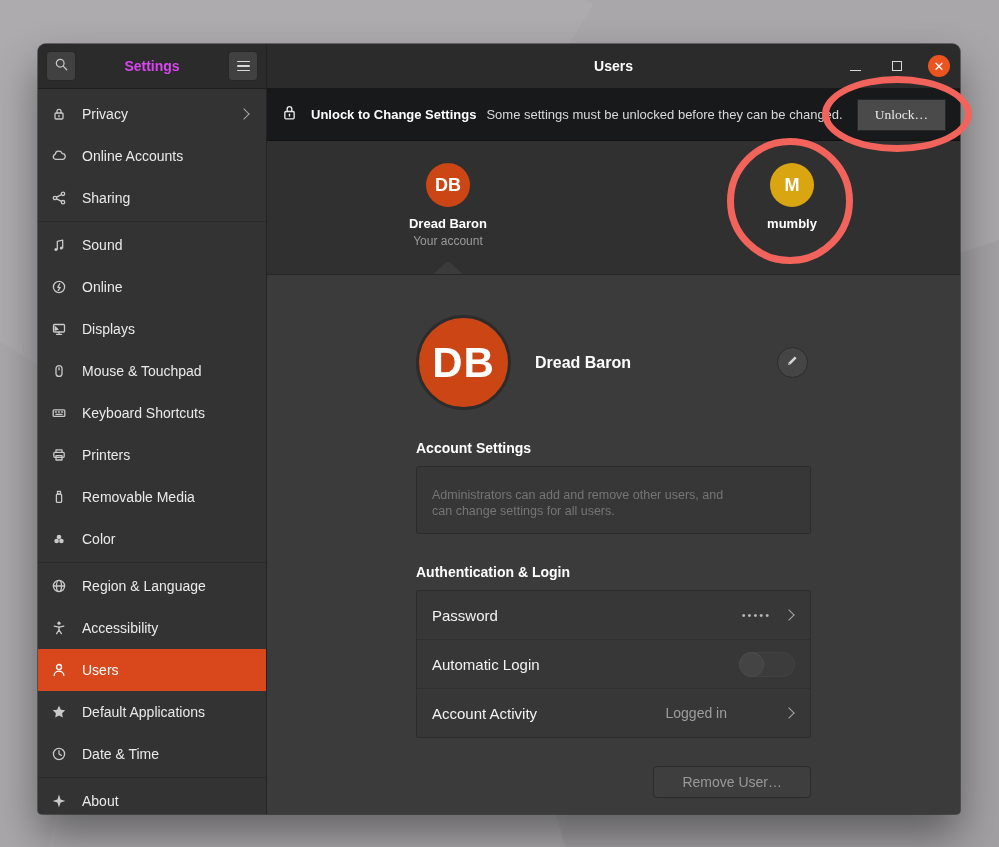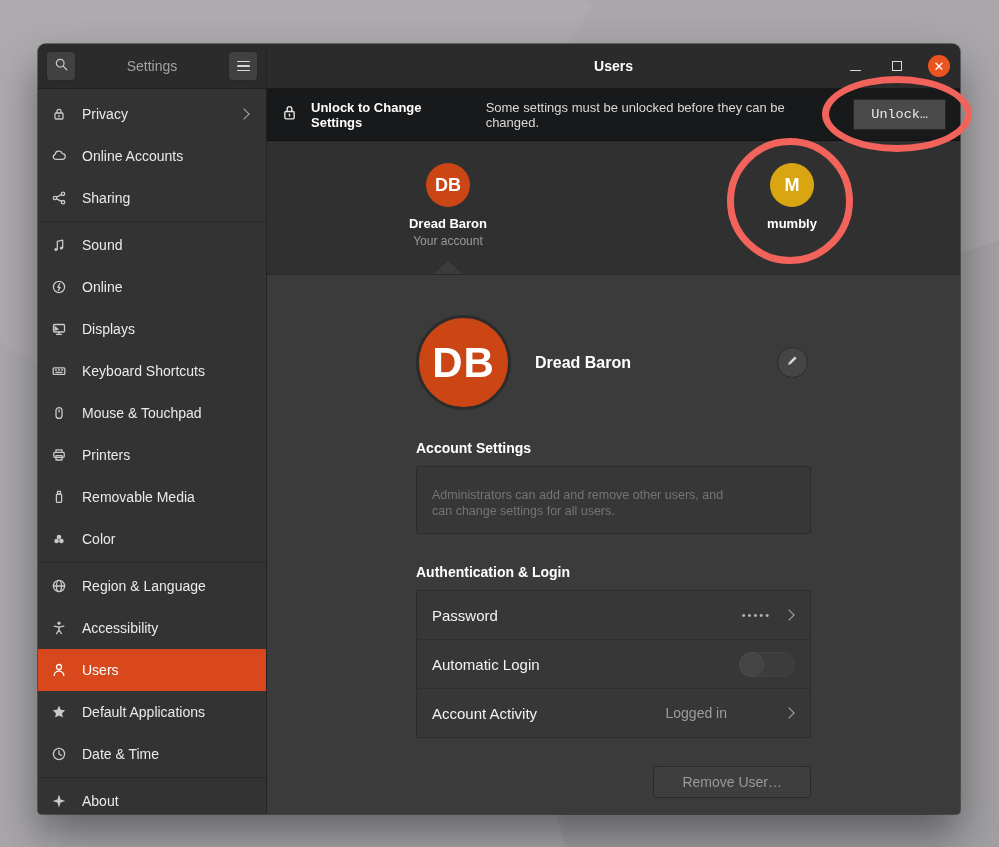--- a/index.html
+++ b/index.html
@@ -19,21 +19,21 @@
     position:absolute;left:38px;top:44px;width:922px;height:770px;
     border-radius:8px 8px 4px 4px;overflow:hidden;display:flex;
     box-shadow:0 0 0 1px rgba(0,0,0,.4),0 22px 44px rgba(0,0,0,.42);
     background:#3b3b3b;
   }
 
   
   .sidebar{width:228px;flex:0 0 228px;background:#333333;border-right:1px solid #232323;display:flex;flex-direction:column;}
   .sidebar-header{height:44px;flex:0 0 44px;background:#2b2b2b;border-bottom:1px solid #1f1f1f;display:flex;align-items:center;padding:0 8px;}
   .hdr-btn{width:30px;height:30px;border-radius:4px;background:#414141;border:1px solid #272727;display:flex;align-items:center;justify-content:center;box-sizing:border-box;}
-  .sidebar-title{flex:1;text-align:center;color:#a3a3a3;font-weight:normal;font-size:14px;}
+  .sidebar-title{flex:1;text-align:center;color:#d946ef;font-weight:bold;font-size:14px;}
   .burger{display:flex;flex-direction:column;gap:3px;}
   .burger span{display:block;width:13px;height:1.6px;background:#d8d8d8;border-radius:1px;}
 
   .side-list{flex:1;padding-top:4px;}
   .side-item{height:42px;display:flex;align-items:center;padding:0 12px;gap:14px;color:#eaeaea;font-size:14px;cursor:default;}
   .side-item .icn{width:18px;display:flex;justify-content:center;}
   .side-item.selected{background:#d8481c;color:#ffffff;}
   .side-sep{height:1px;background:#2a2a2a;margin:2px 0;}
   .icn svg{stroke:#c9c9c9;fill:none;stroke-width:1.3;stroke-linecap:round;stroke-linejoin:round;}
   .side-item.selected .icn svg{stroke:#ffffff;}
@@ -48,21 +48,21 @@
   .win-controls{margin-left:auto;display:flex;align-items:center;gap:20px;z-index:2;}
   .wc{width:22px;height:22px;display:flex;align-items:center;justify-content:center;}
   .wc-min i{display:block;width:11px;height:0;border-bottom:1.6px solid #d8d8d8;margin-top:8px;}
   .wc-max i{display:block;width:10px;height:10px;border:1.4px solid #d8d8d8;box-sizing:border-box;}
   .wc-close{border-radius:50%;background:#e95420;color:#ffffff;font-size:13px;font-weight:bold;line-height:1;}
 
   .banner{height:51px;flex:0 0 51px;background:#17191b;border-bottom:1px solid #101010;display:flex;align-items:center;padding:0 14px;gap:13px;}
   .banner-text{display:flex;flex-direction:row;gap:10px;}
   .banner-title{color:#ffffff;font-weight:bold;font-size:13px;}
   .banner-sub{color:#d9d9d9;font-size:13px;}
-  .unlock-btn{margin-left:auto;background:#4a4a4a;border:1px solid #272727;border-radius:0;color:#e8e8e8;font-size:13.5px;padding:7px 17px;font-family:Liberation Mono, monospace;}
+  .unlock-btn{margin-left:auto;background:#4a4a4a;border:1px solid #272727;border-radius:0;color:#e8e8e8;font-size:13.5px;padding:7px 17px;font-family:Liberation Serif, serif;}
 
   .carousel{height:133px;flex:0 0 133px;background:#303030;border-bottom:1px solid #272727;position:relative;}
   .caro-user{position:absolute;top:22px;transform:translateX(-50%);text-align:center;width:160px;}
   .caro-avatar{width:44px;height:44px;border-radius:50%;margin:0 auto;display:flex;align-items:center;justify-content:center;color:#ffffff;font-weight:bold;font-size:18px;}
   .caro-name{margin-top:9px;color:#ffffff;font-weight:bold;font-size:13px;}
   .caro-sub{margin-top:3px;color:#9a9a9a;font-size:12px;}
   .caro-pointer{position:absolute;bottom:0;transform:translateX(-50%);width:0;height:0;border-left:15px solid transparent;border-right:15px solid transparent;border-bottom:13px solid #3b3b3b;}
 
   .content{flex:1;overflow:hidden;}
   .col{width:395px;margin:0 auto;display:flex;flex-direction:column;}
@@ -189,37 +189,37 @@
               <line x1="8" y1="11" x2="8" y2="13.2"></line>
               <line x1="5.5" y1="13.4" x2="10.5" y2="13.4"></line>
               <path class="fl" d="M3.5 4.5 l4.5 4 -4.5 1.5 z"></path>
             </svg>
           </span>
         <span>Displays</span>
       </div>
       <div class="side-item">
         <span class="icn">
             <svg width="16" height="16" viewBox="0 0 16 16">
+              <rect x="5" y="2.6" width="6" height="10.8" rx="3"></rect>
+              <line x1="8" y1="4.8" x2="8" y2="6.8"></line>
+            </svg>
+          </span>
+        <span>Mouse &amp; Touchpad</span>
+      </div>
+      <div class="side-item">
+        <span class="icn">
+            <svg width="16" height="16" viewBox="0 0 16 16">
               <rect x="2.2" y="4.8" width="11.6" height="6.6" rx="1"></rect>
               <line x1="4.4" y1="7" x2="5.4" y2="7"></line>
               <line x1="7.5" y1="7" x2="8.5" y2="7"></line>
               <line x1="10.6" y1="7" x2="11.6" y2="7"></line>
               <line x1="5" y1="9.4" x2="11" y2="9.4"></line>
             </svg>
           </span>
         <span>Keyboard Shortcuts</span>
-      </div>
-      <div class="side-item">
-        <span class="icn">
-            <svg width="16" height="16" viewBox="0 0 16 16">
-              <rect x="5" y="2.6" width="6" height="10.8" rx="3"></rect>
-              <line x1="8" y1="4.8" x2="8" y2="6.8"></line>
-            </svg>
-          </span>
-        <span>Mouse &amp; Touchpad</span>
       </div>
       <div class="side-item">
         <span class="icn">
             <svg width="16" height="16" viewBox="0 0 16 16">
               <path d="M5 5.3 V2.8 h6 v2.5"></path>
               <rect x="2.8" y="5.3" width="10.4" height="5" rx="1"></rect>
               <rect x="5" y="8.6" width="6" height="4.4"></rect>
             </svg>
           </span>
         <span>Printers</span>

